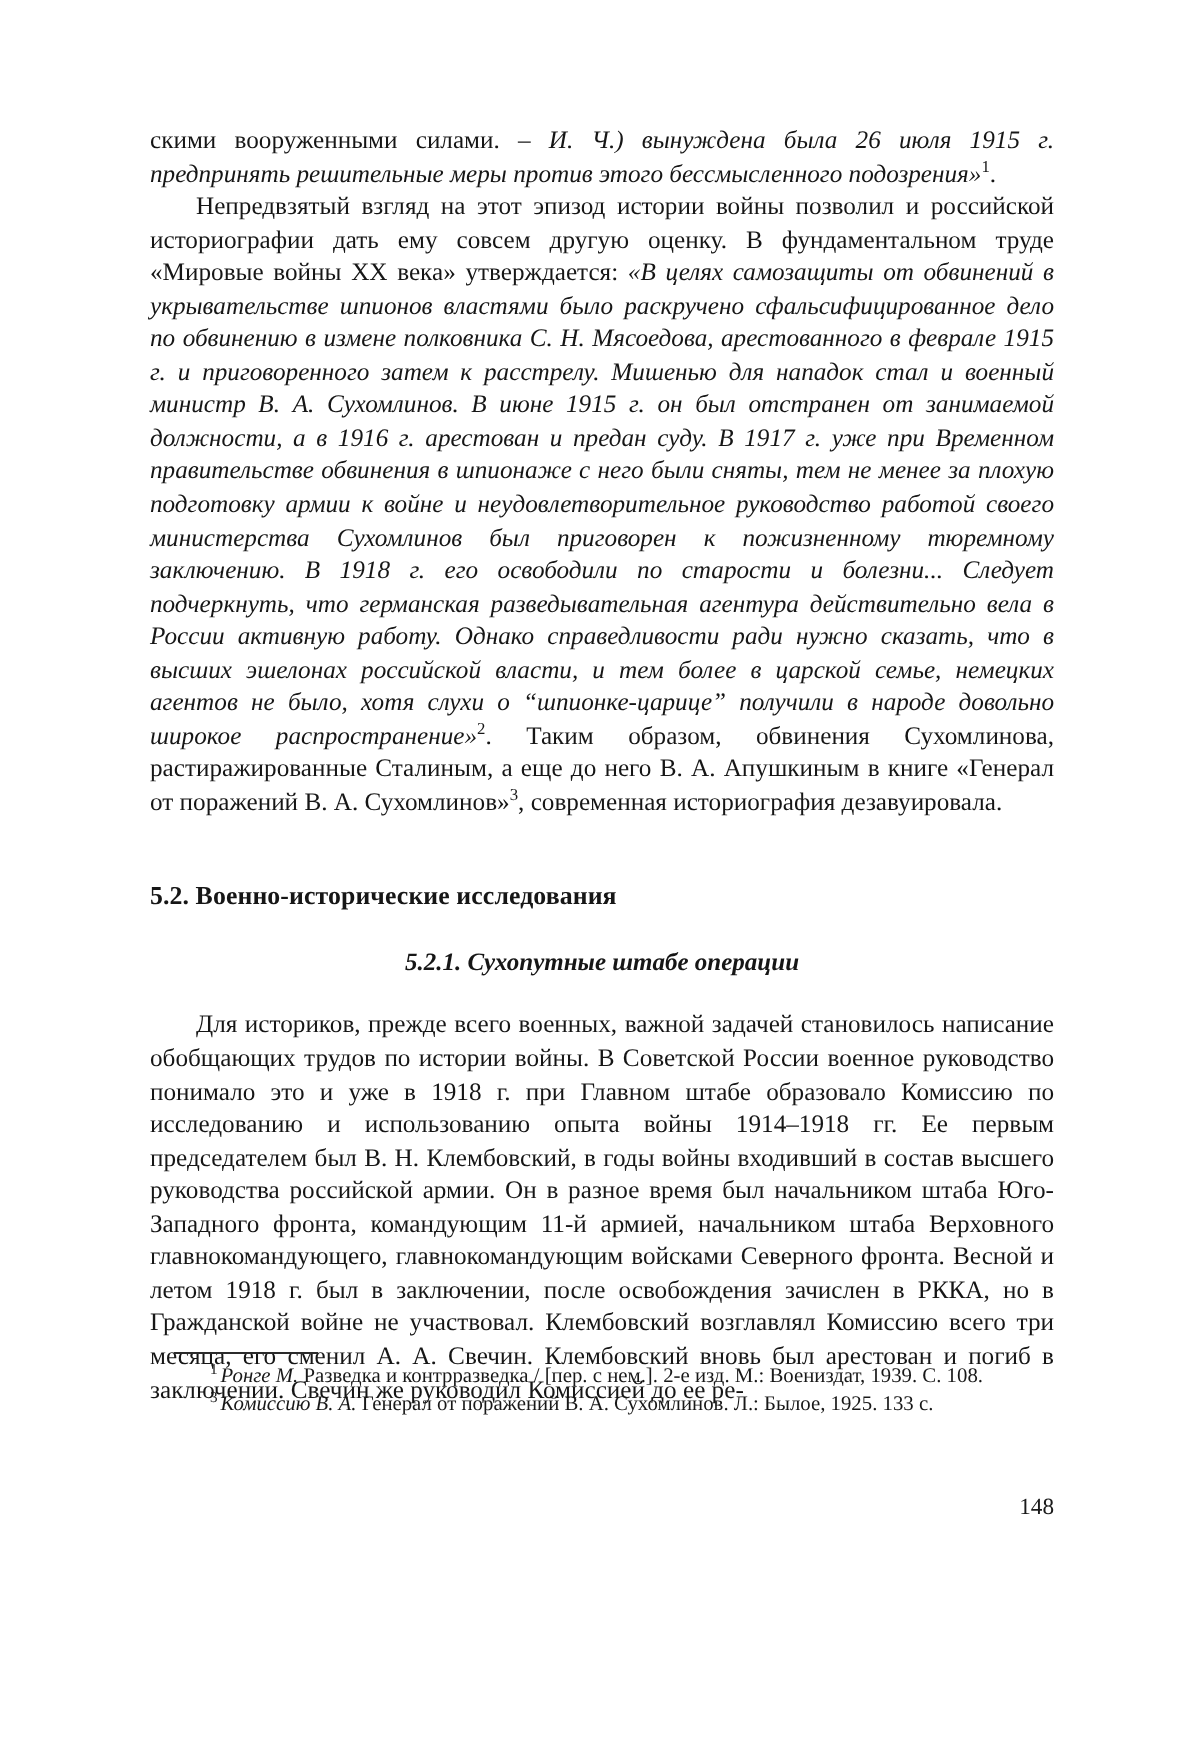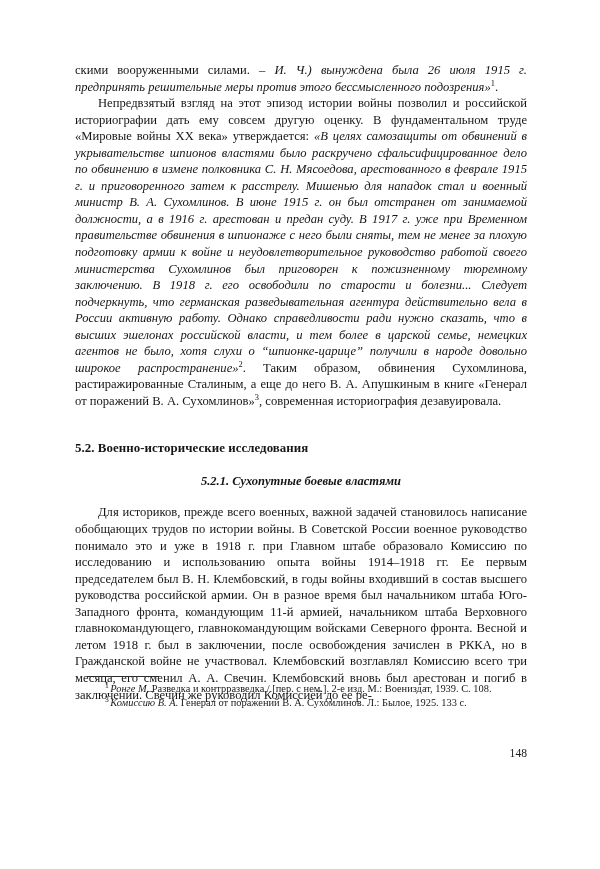--- a/index.html
+++ b/index.html
@@ -131,21 +131,21 @@
 <div class="page">
 
   <div class="body-text">
 
     <p class="para cont"><span>скими вооруженными силами. </span><span class="ital">– И. Ч.) вынуждена была 26 июля 1915 г. предпринять решительные меры против этого бессмысленного подозрения»</span><sup class="fn">1</sup><span>.</span></p>
 
     <p class="para"><span>Непредвзятый взгляд на этот эпизод истории войны позволил и российской историографии дать ему совсем другую оценку. В фундаментальном труде «Мировые войны XX века» утверждается: </span><span class="ital">«В целях самозащиты от обвинений в укрывательстве шпионов властями было раскручено сфальсифицированное дело по обвинению в измене полковника С. Н. Мясоедова, арестованного в феврале 1915 г. и приговоренного затем к расстрелу. Мишенью для нападок стал и военный министр В. А. Сухомлинов. В июне 1915 г. он был отстранен от занимаемой должности, а в 1916 г. арестован и предан суду. В 1917 г. уже при Временном правительстве обвинения в шпионаже с него были сняты, тем не менее за плохую подготовку армии к войне и неудовлетворительное руководство работой своего министерства Сухомлинов был приговорен к пожизненному тюремному заключению. В 1918 г. его освободили по старости и болезни... Следует подчеркнуть, что германская разведывательная агентура действительно вела в России активную работу. Однако справедливости ради нужно сказать, что в высших эшелонах российской власти, и тем более в царской семье, немецких агентов не было, хотя слухи о “шпионке-царице” получили в народе довольно широкое распространение»</span><sup class="fn">2</sup><span>. Таким образом, обвинения Сухомлинова, растиражированные Сталиным, а еще до него В. А. Апушкиным в книге «Генерал от поражений В. А. Сухомлинов»</span><sup class="fn">3</sup><span>, современная историография дезавуировала.</span></p>
 
     <h2 class="section-heading">5.2. Военно-исторические исследования</h2>
 
-    <h3 class="subsection-heading">5.2.1. Сухопутные боевые властями</h3>
+    <h3 class="subsection-heading">5.2.1. Сухопутные штабе операции</h3>
 
     <p class="para after-heading">Для историков, прежде всего военных, важной задачей становилось написание обобщающих трудов по истории войны. В Советской России военное руководство понимало это и уже в 1918 г. при Главном штабе образовало Комиссию по исследованию и использованию опыта войны 1914–1918 гг. Ее первым председателем был В. Н. Клембовский, в годы войны входивший в состав высшего руководства российской армии. Он в разное время был начальником штаба Юго-Западного фронта, командующим 11-й армией, начальником штаба Верховного главнокомандующего, главнокомандующим войсками Северного фронта. Весной и летом 1918 г. был в заключении, после освобождения зачислен в РККА, но в Гражданской войне не участвовал. Клембовский возглавлял Комиссию всего три месяца, его сменил А. А. Свечин. Клембовский вновь был арестован и погиб в заключении. Свечин же руководил Комиссией до ее ре-</p>
 
   </div>
 
   <div class="footnote-zone">
     <div class="fn-rule"></div>
     <div class="footnotes">
 
       <p class="footnote"><sup class="fnmark">1</sup><span class="ital">Ронге М.</span><span> Разведка и контрразведка / [пер. с нем.]. 2-е изд. М.: Воениздат, 1939. С. 108.</span></p>

